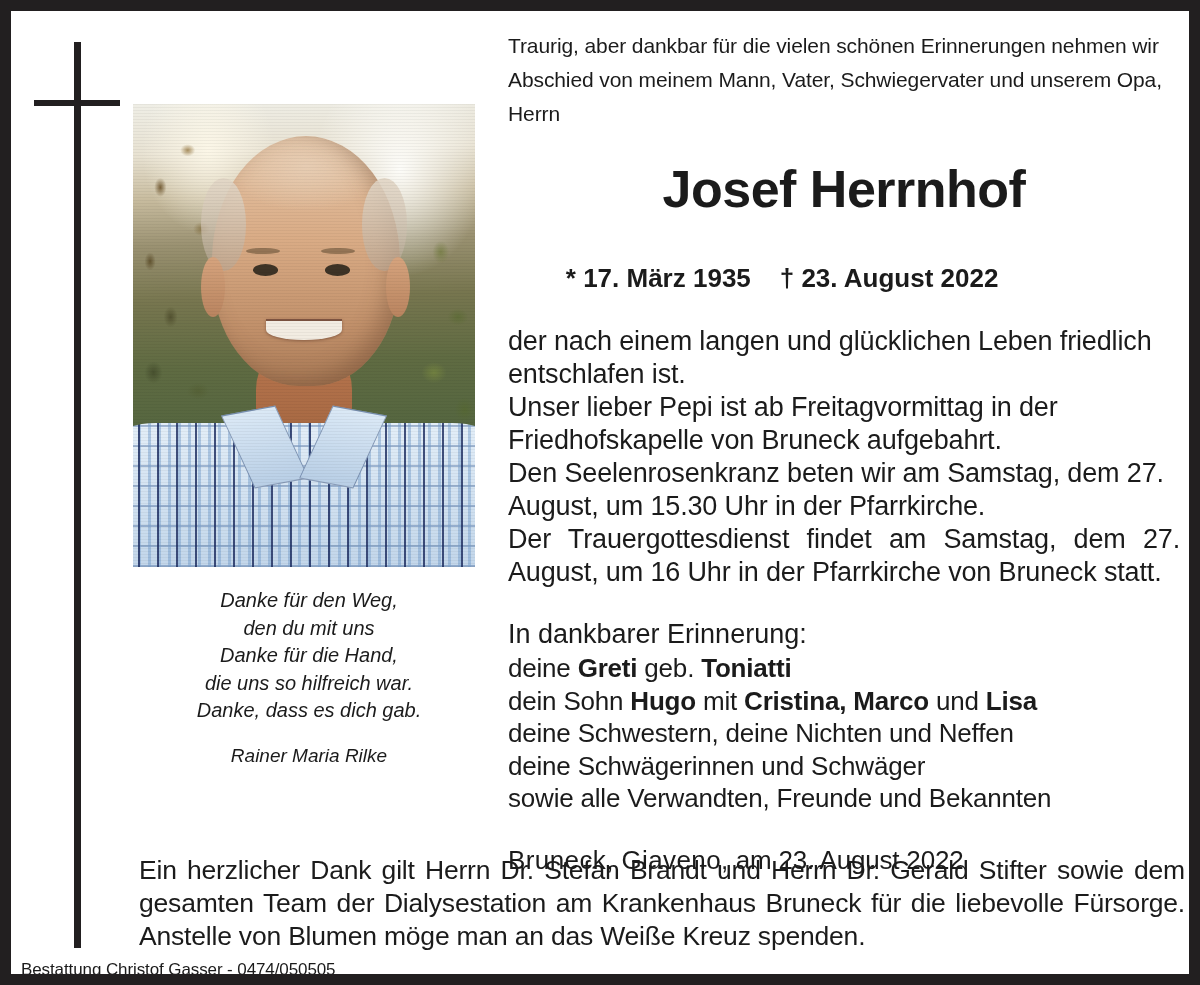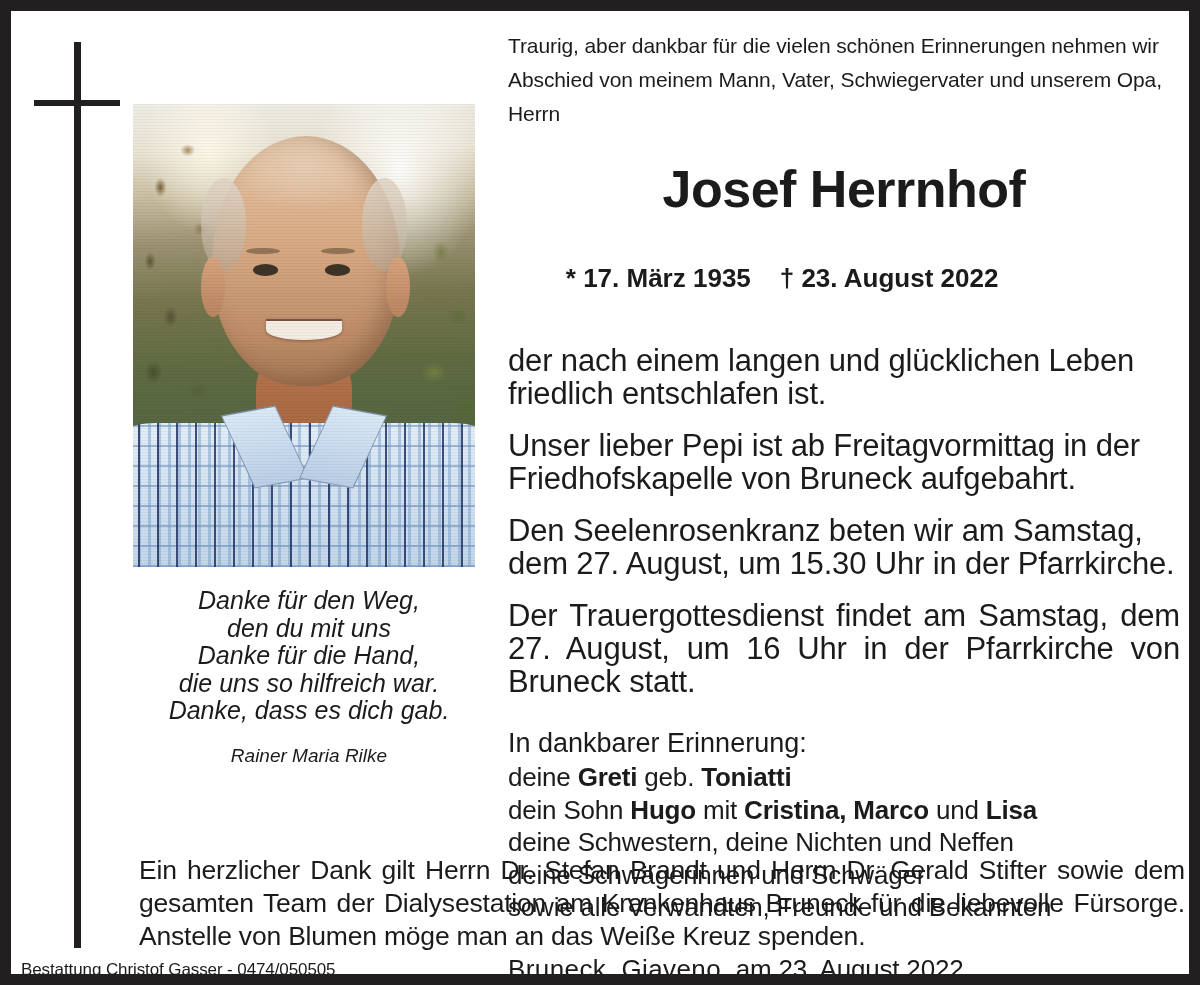--- a/index.html
+++ b/index.html
@@ -205,21 +205,21 @@
     background-image: repeating-linear-gradient(0deg,
       rgba(0,0,0,0.045) 0px, rgba(0,0,0,0.045) 1px,
       rgba(255,255,255,0) 1px, rgba(255,255,255,0) 3px);
     pointer-events: none;
   }
 
   .poem {
     margin-top: 20px;
     text-align: center;
     font-style: italic;
-    font-size: 25px;
+    font-size: 20px;
     line-height: 27.5px;
     color: #1b1b1b;
   }
   .poem-author {
     margin-top: 20px;
     text-align: center;
     font-style: italic;
     font-size: 19px;
     color: #1b1b1b;
   }
@@ -245,22 +245,21 @@
     letter-spacing: -0.5px;
   }
   .dates {
     margin-top: 14px;
     text-align: left;
     font-size: 26px;
     font-weight: bold;
     white-space: pre;
   }
   .para {
-    margin-top: 19px;
-    font-size: 31px;
+    font-size: 27px;
     line-height: 33px;
     letter-spacing: -0.15px;
   }
   .para.justify { text-align: justify; }
   .mem-head {
     margin-top: 29px;
     font-size: 27px;
     line-height: 33px;
   }
   .mem-list {

